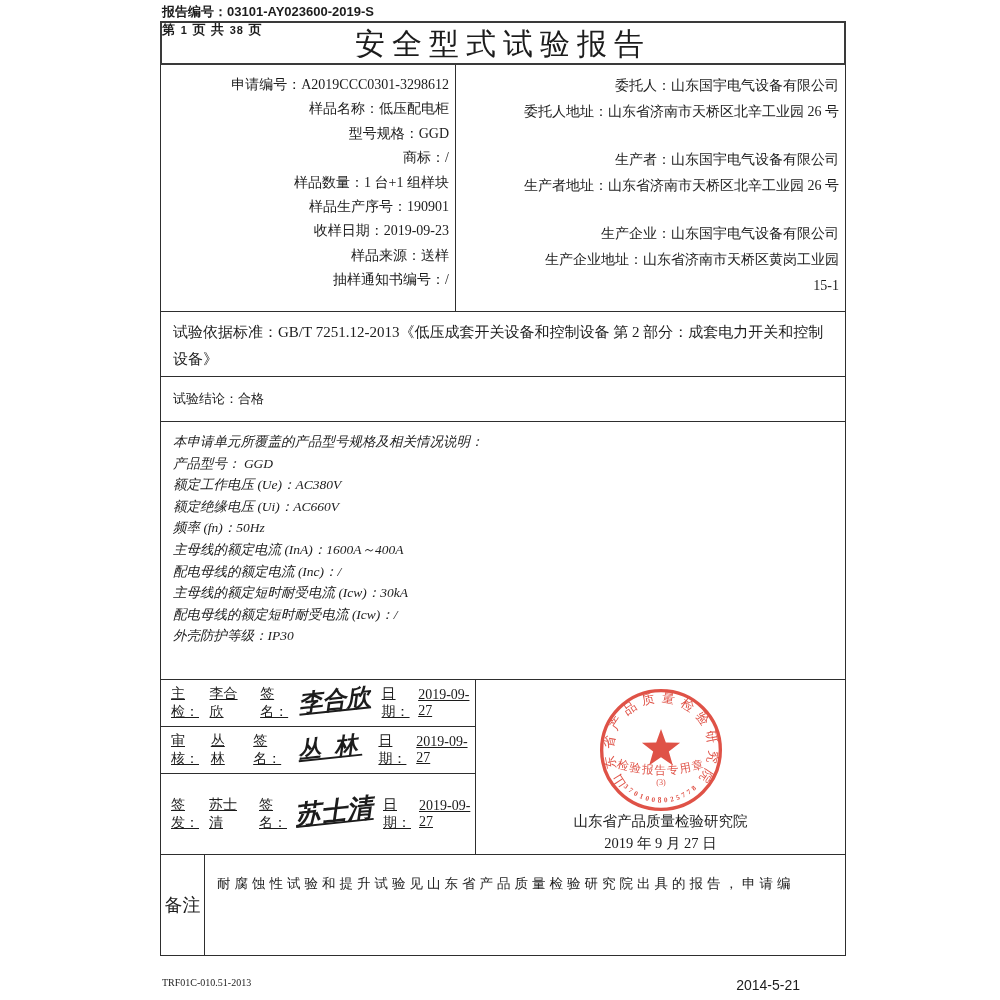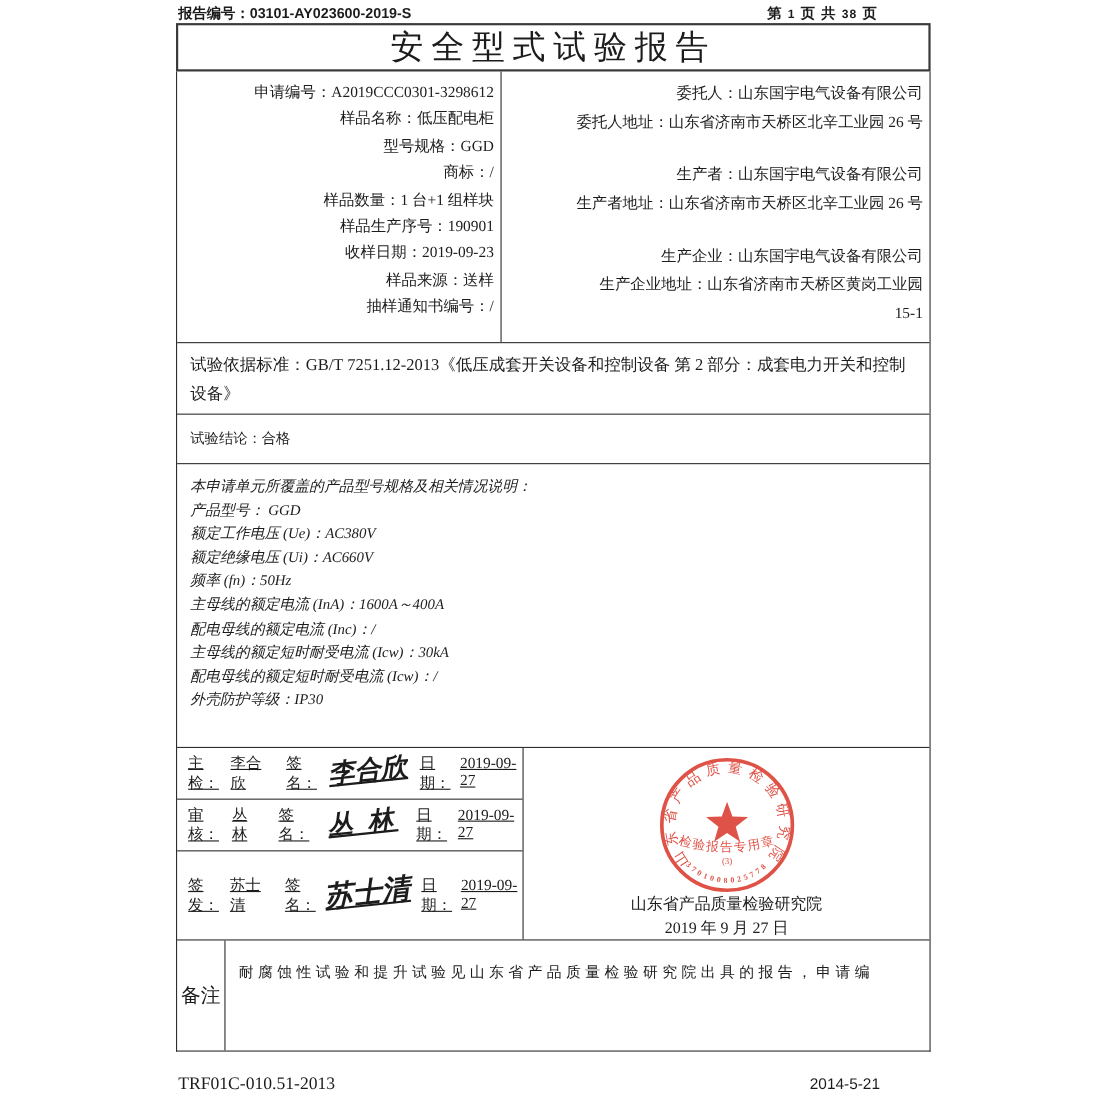--- a/index.html
+++ b/index.html
@@ -2,21 +2,21 @@
 <html style="--stamp-color: #dd4438;"><head>
 <meta charset="utf-8">
 <style>
   html,body{margin:0;padding:0;background:#fff;}
   .page{position:relative;width:1000px;height:1000px;background:#fff;overflow:hidden;
         font-family:"Liberation Serif","DejaVu Serif",serif;color:#1c1c1c;}
   .doc{position:absolute;left:160px;top:3px;width:686px;}
   
   .topline{display:flex;justify-content:space-between;align-items:flex-start;
            font-family:"Liberation Sans","DejaVu Sans",sans-serif;font-weight:bold;
-           font-size:13px;height:18px;padding:0 2px;}
+           font-size:13px;height:18px;padding:0 2px;flex-direction:column;}
   .topline .pg{padding-right:46px;letter-spacing:1px;}
   .pgnum{font-size:11px;}
   
   .titlebox{border:2px solid #3a3a3a;height:44px;line-height:42px;text-align:center;
             font-size:30px;letter-spacing:7px;box-sizing:border-box;}
   
   .tbl{border:1px solid #2e2e2e;border-top:none;box-sizing:border-box;}
   .row{border-bottom:1px solid #2e2e2e;box-sizing:border-box;}
   .info-row{display:flex;height:247px;text-align:right;}
   .info-left{width:295px;border-right:1px solid #2e2e2e;box-sizing:border-box;
@@ -52,21 +52,21 @@
   .stamp-date{font-size:14.5px;line-height:23px;}
   
   .remark-row{display:flex;height:100px;border-bottom:none;}
   .remark-label{width:44px;border-right:1px solid #2e2e2e;box-sizing:border-box;
                 display:flex;align-items:center;justify-content:center;font-size:18px;}
   .remark-content{flex:1;padding:15px 12px 0;font-size:13.5px;}
   .remark-content .l1{letter-spacing:4px;line-height:27px;white-space:nowrap;}
   .remark-content .l2{line-height:27px;}
   
   .footerline{display:flex;justify-content:space-between;margin-top:21px;padding:0 2px;}
-  .footer-left{font-size:16px;}
+  .footer-left{font-size:10px;}
   .footer-right{font-size:14px;font-family:"Liberation Sans","DejaVu Sans",sans-serif;
                 padding-right:44px;}
 </style>
 </head>
 <body>
 
 <div class="page">
   <div class="doc">
 
     <div class="topline">

